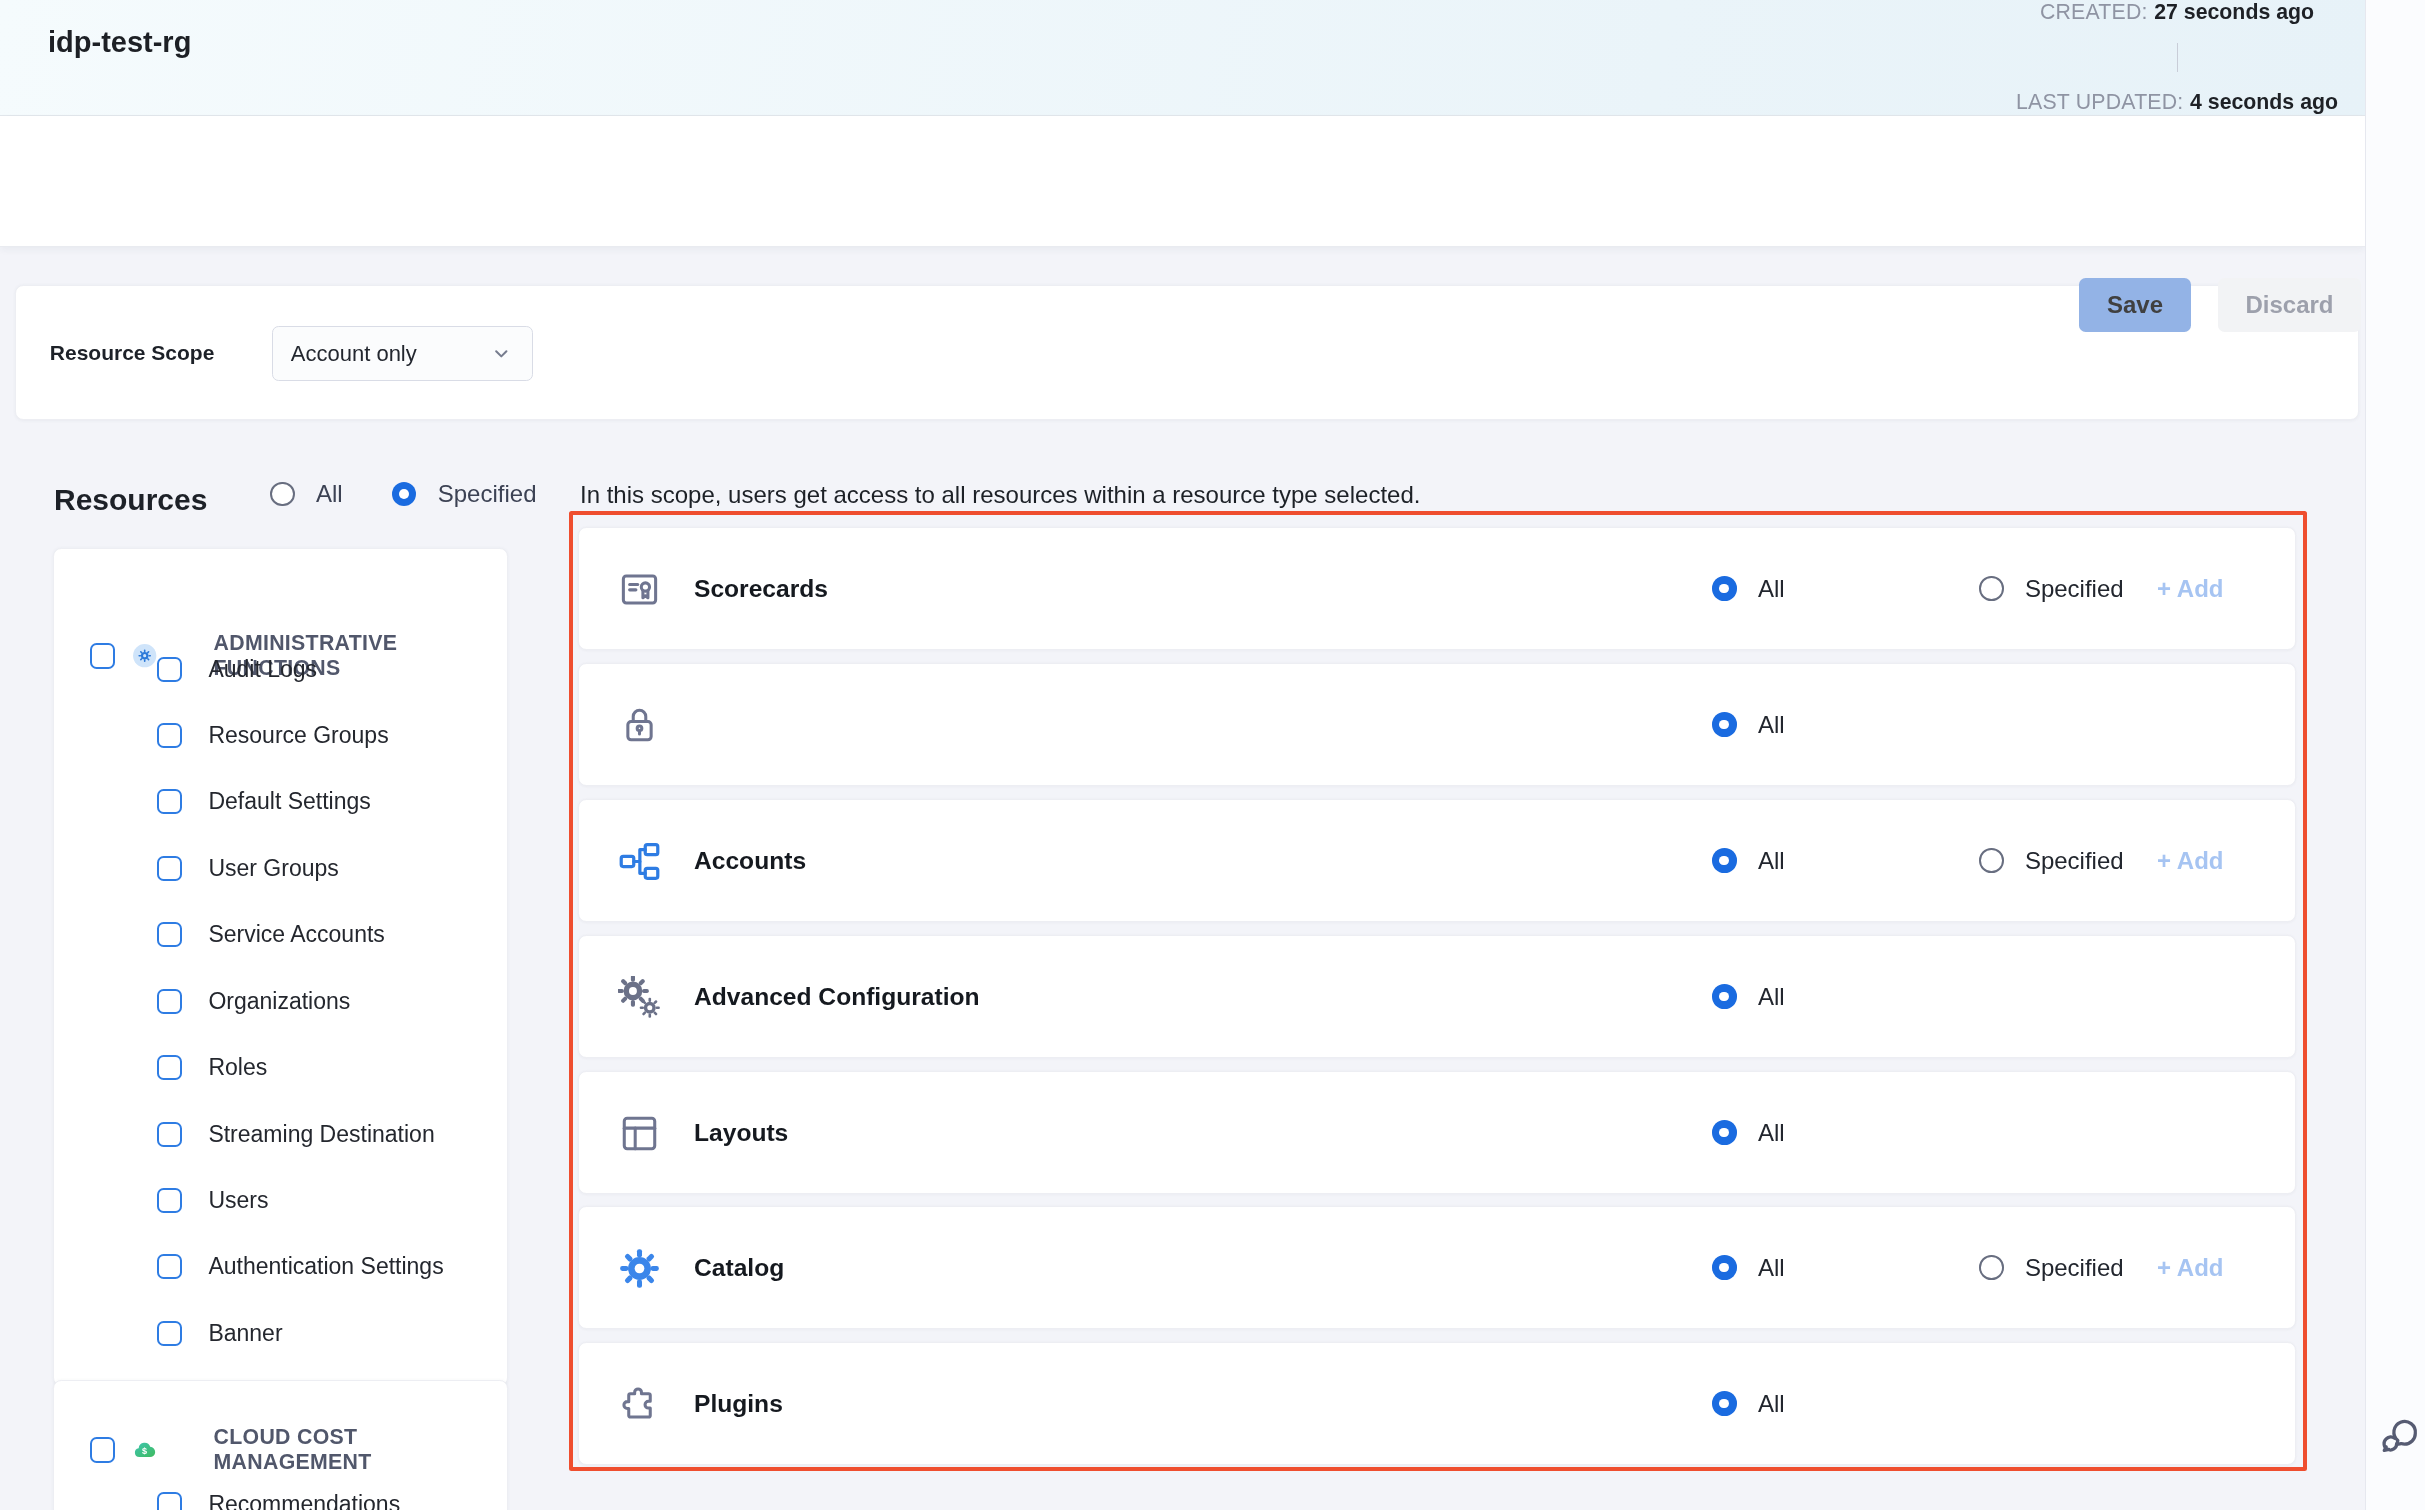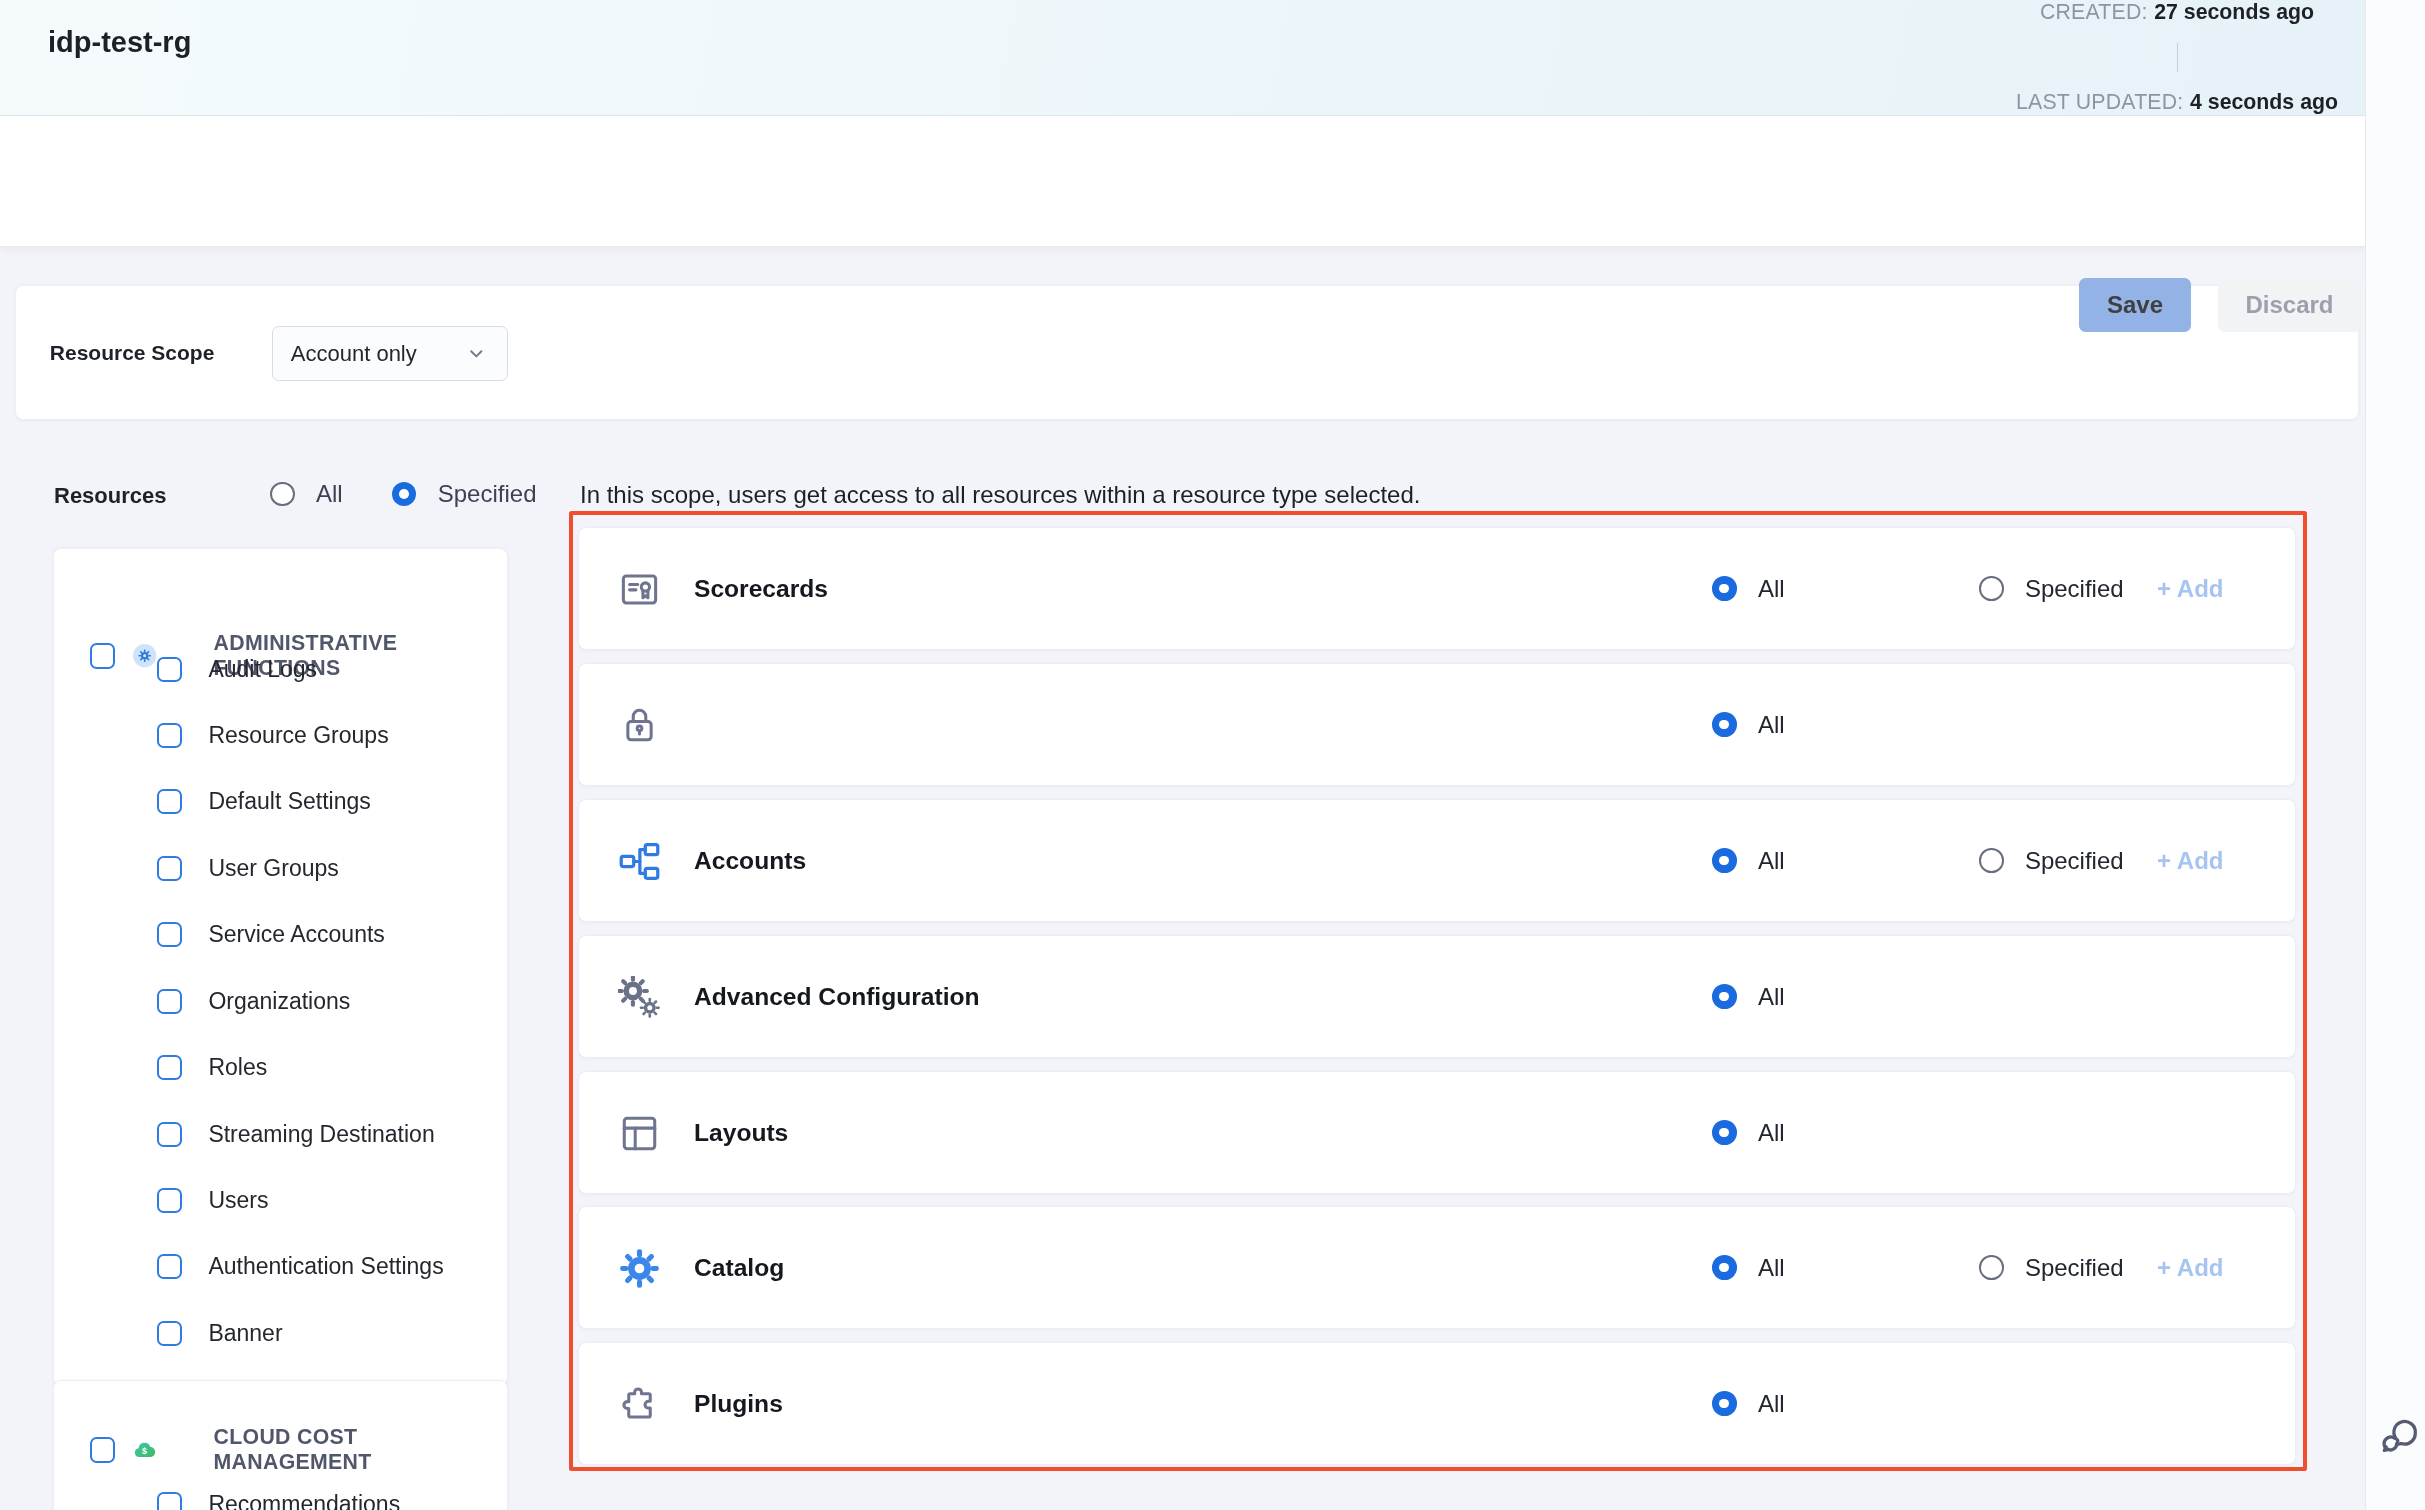--- a/index.html
+++ b/index.html
@@ -29,25 +29,25 @@
   .btn { position:absolute; top:162px; height:54px; border:none; border-radius:6.6px;
     font-family:inherit; font-size:24px; font-weight:700; display:flex; align-items:center; justify-content:center; }
   .btn-save { left:2079px; width:112px; background:#93b3e6; color:#404040; }
   .btn-discard { left:2218px; width:143px; background:#f2f3f5; color:#9da0ac; }
   
   .card { position:absolute; background:#fff; border:0.8px solid #edeef3; border-radius:8.2px;
     box-shadow:0 0.8px 3.3px rgba(40,50,70,.05); }
   .scope-card { left:14.8px; top:285px; width:2344px; height:135px; }
   .scope-label { position:absolute; left:34px; top:0; height:134px; display:flex; align-items:center;
     font-size:21px; font-weight:700; color:#1d2128; }
-  .scope-dropdown { position:absolute; left:256px; top:40px; width:236px; height:55px; background:#fbfcfd;
+  .scope-dropdown { position:absolute; left:256px; top:40px; width:261px; height:55px; background:#fbfcfd;
     border:1.6px solid #d9dce6; border-radius:6.6px; display:flex; align-items:center; padding:0 18px; }
   .scope-dropdown .txt { font-size:22px; color:#23272f; flex:1; }
   
-  .resources-title { position:absolute; left:54px; top:483px; font-size:22px; font-weight:700; color:#1d2128; }
+  .resources-title { position:absolute; left:54px; top:483px; font-size:30px; font-weight:700; color:#1d2128; }
   .hdr-radios { position:absolute; left:270px; top:480px; display:flex; align-items:center; gap:21.3px; }
   .hdr-radios .radio-lbl { font-size:24px; color:#3c4254; margin-right:28px; }
   
   .radio { width:24.6px; height:24.6px; border-radius:50%; flex:none; }
   .radio.off { border:2.5px solid #686e80; background:#fff; }
   .radio.on { background:#1a6be0; position:relative; }
   .radio.on::after { content:''; position:absolute; inset:7.4px; border-radius:50%; background:#fff; }
   .cb { width:25.4px; height:25.4px; border:2.5px solid #2e7ce3; border-radius:6.6px; background:#fff; flex:none; }
   
   .group-card-1 { left:53px; top:548px; width:455px; height:838px; }

